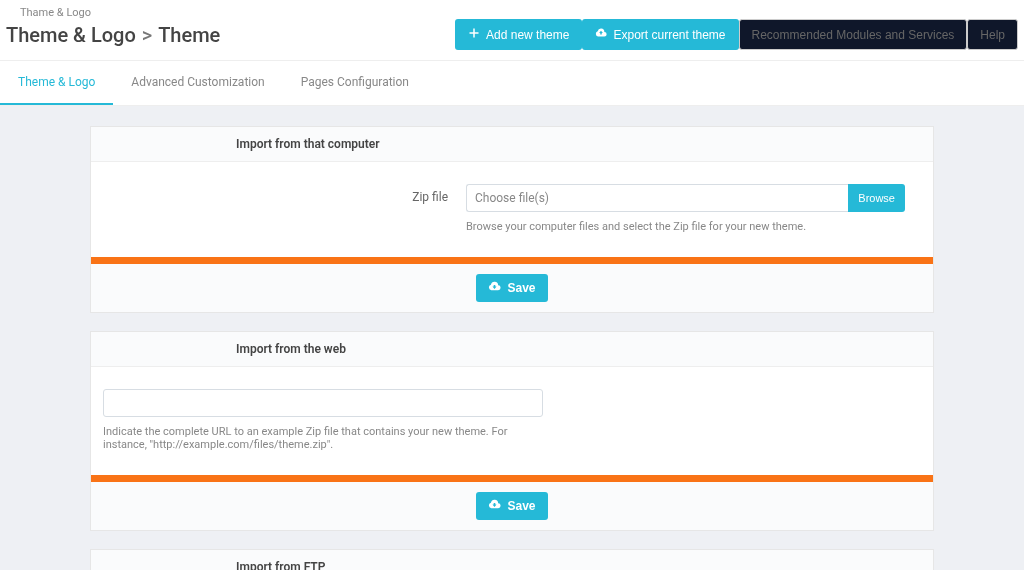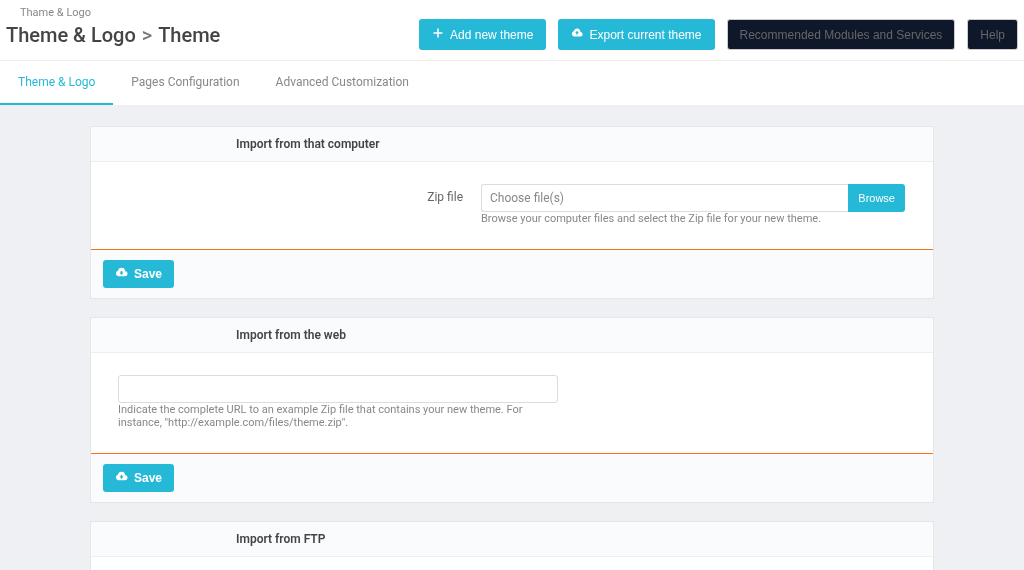--- a/index.html
+++ b/index.html
@@ -1,41 +1,41 @@
 <!DOCTYPE html>
 <html><head>
 <meta charset="utf-8">
 <style>
   html,body{margin:0;padding:0;font-family:-apple-system,BlinkMacSystemFont,"Segoe UI",Roboto,"Helvetica Neue",Arial,sans-serif;font-size:12px;color:#555;background:#fff}
   .page{width:1024px;margin:0 auto}
   .bc{color:#888;font-size:11px;padding:6px 0 0 20px}
   .hdr{display:flex;align-items:center;justify-content:space-between;padding:0 6px 10px 6px;border-bottom:1px solid #eee}
   .title{font-size:20px;font-weight:500;color:#444;display:flex;align-items:center;gap:6px}
   .title .sep{color:#777}
-  .hdr-actions{display:flex;gap:12px}
+  .hdr-actions{display:flex;gap:0}
   .btn{display:inline-flex;align-items:center;gap:6px;padding:7px 12px;border-radius:3px;border:1px solid transparent;font-size:12px;cursor:pointer;background:#fff}
   .btn-primary{background:#25b9d7;color:#fff}
   .btn-outline{background:#0f172a;border-color:#ccc;color:#666}
   .btn svg{width:12px;height:12px;fill:currentColor}
   .tabs{display:flex;border-bottom:1px solid #eee;margin-top:0}
   .tab{padding:14px 18px;color:#888;font-size:12px;cursor:pointer;border-bottom:2px solid transparent}
   .tab.active{color:#25b9d7;border-bottom-color:#25b9d7}
   .body{background:#eef0f4;padding:10px 0 20px 0}
   .panel{background:#fff;margin:10px 90px 18px 90px;border:1px solid #e6e6e6}
   .panel-h{background:#fafbfc;border-bottom:1px solid #eee;padding:10px 12px 10px 145px;font-weight:600;color:#444;font-size:12px}
-  .panel-b{padding:22px 28px 24px 27px}
+  .panel-b{padding:22px 28px 24px 12px}
   .row{display:flex;align-items:flex-start}
   .lbl{width:345px;text-align:right;padding:6px 18px 0 0;color:#666;font-size:12px}
   .ctl{flex:1;max-width:440px}
   .fileinput{display:flex}
   .fileinput .f{flex:1;border:1px solid #d7dde3;border-right:none;border-radius:3px 0 0 3px;padding:6px 8px;color:#888;font-size:12px;background:#fff}
   .fileinput .b{background:#25b9d7;color:#fff;border:none;padding:0 10px;border-radius:0 3px 3px 0;font-size:11px;cursor:pointer}
-  .hint{color:#888;font-size:11px;margin-top:0}
+  .hint{color:#888;font-size:11px;margin-top:8px}
   input.text,select.sel{width:100%;border:1px solid #d7dde3;border-radius:3px;padding:6px 8px;font-size:12px;color:#555;background:#fff;box-sizing:border-box}
-  .panel-f{background:#fafbfc;border-top:1px solid #f97316;padding:10px 12px;display:flex;justify-content:flex-start}
+  .panel-f{background:#fafbfc;border-top:7px solid #f97316;padding:10px 12px;display:flex;justify-content:center}
   .save{background:#25b9d7;color:#fff;border:none;border-radius:3px;padding:6px 12px;font-size:12px;font-weight:600;display:inline-flex;align-items:center;gap:6px;cursor:pointer}
   .save svg{width:13px;height:13px;fill:#fff}
 </style>
 </head>
 <body>
 <div class="page">
 
 <div class="bc">Thame &amp; Logo</div>
 
 <div class="hdr">
@@ -61,22 +61,22 @@
       <span>Recommended Modules and Services</span>
     </button>
     <button class="btn btn-outline">
       <span>Help</span>
     </button>
   </div>
 </div>
 
 <div class="tabs">
   <div class="tab active">Theme &amp; Logo</div>
+  <div class="tab">Advanced Customization</div>
   <div class="tab">Pages Configuration</div>
-  <div class="tab">Advanced Customization</div>
 </div>
 
 <div class="body">
 
   <div class="panel">
     <div class="panel-h">Import from that computer</div>
     <div class="panel-b">
       <div class="row">
         <div class="lbl">Zip file</div>
         <div class="ctl">

